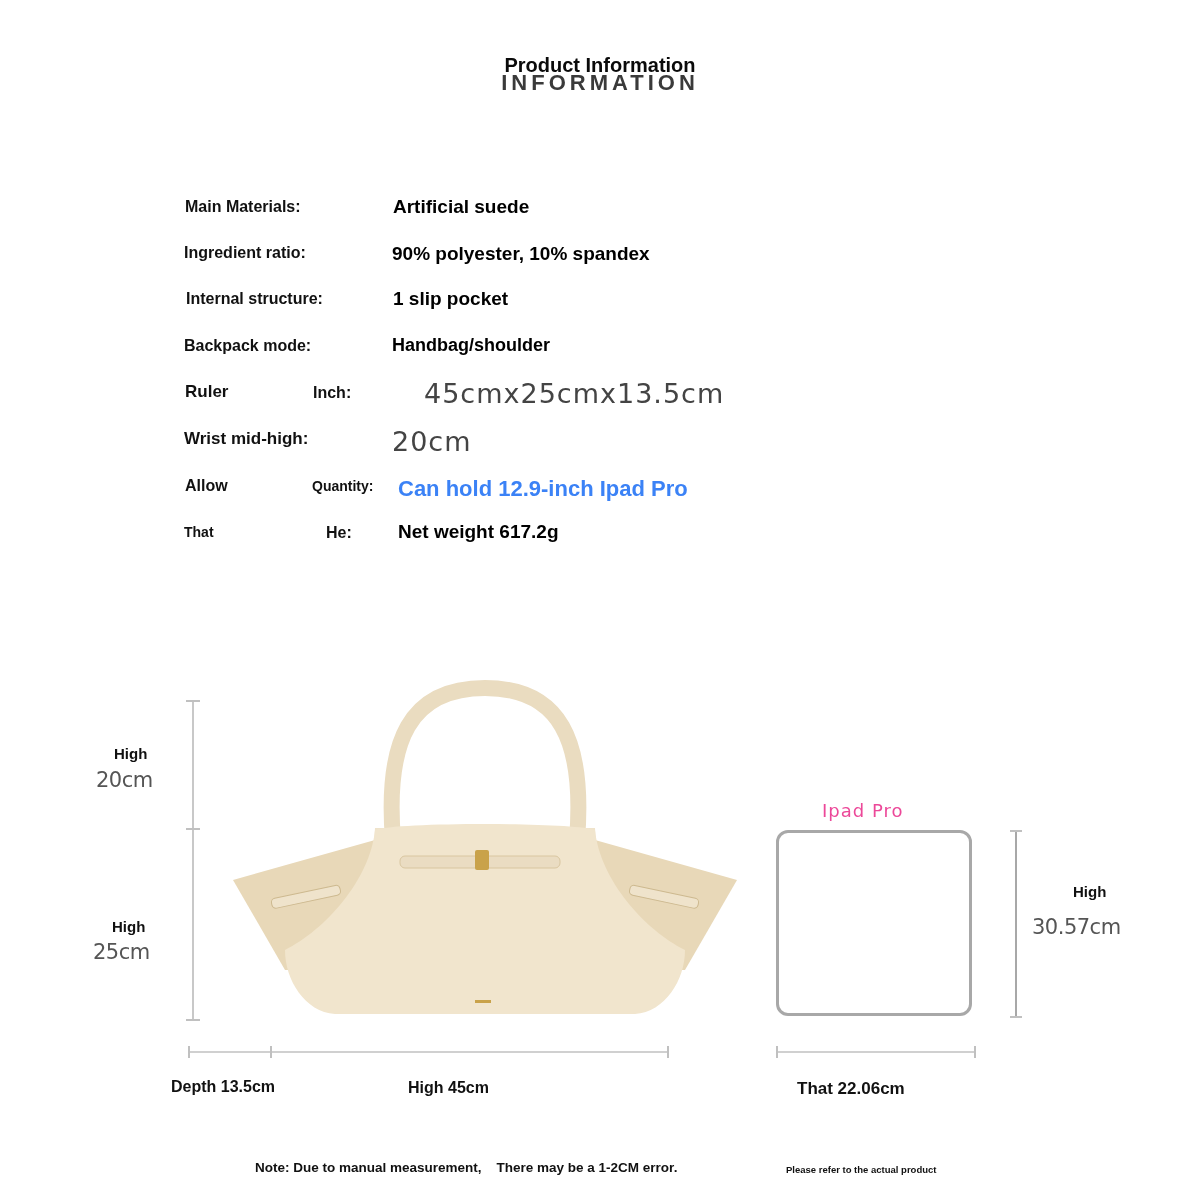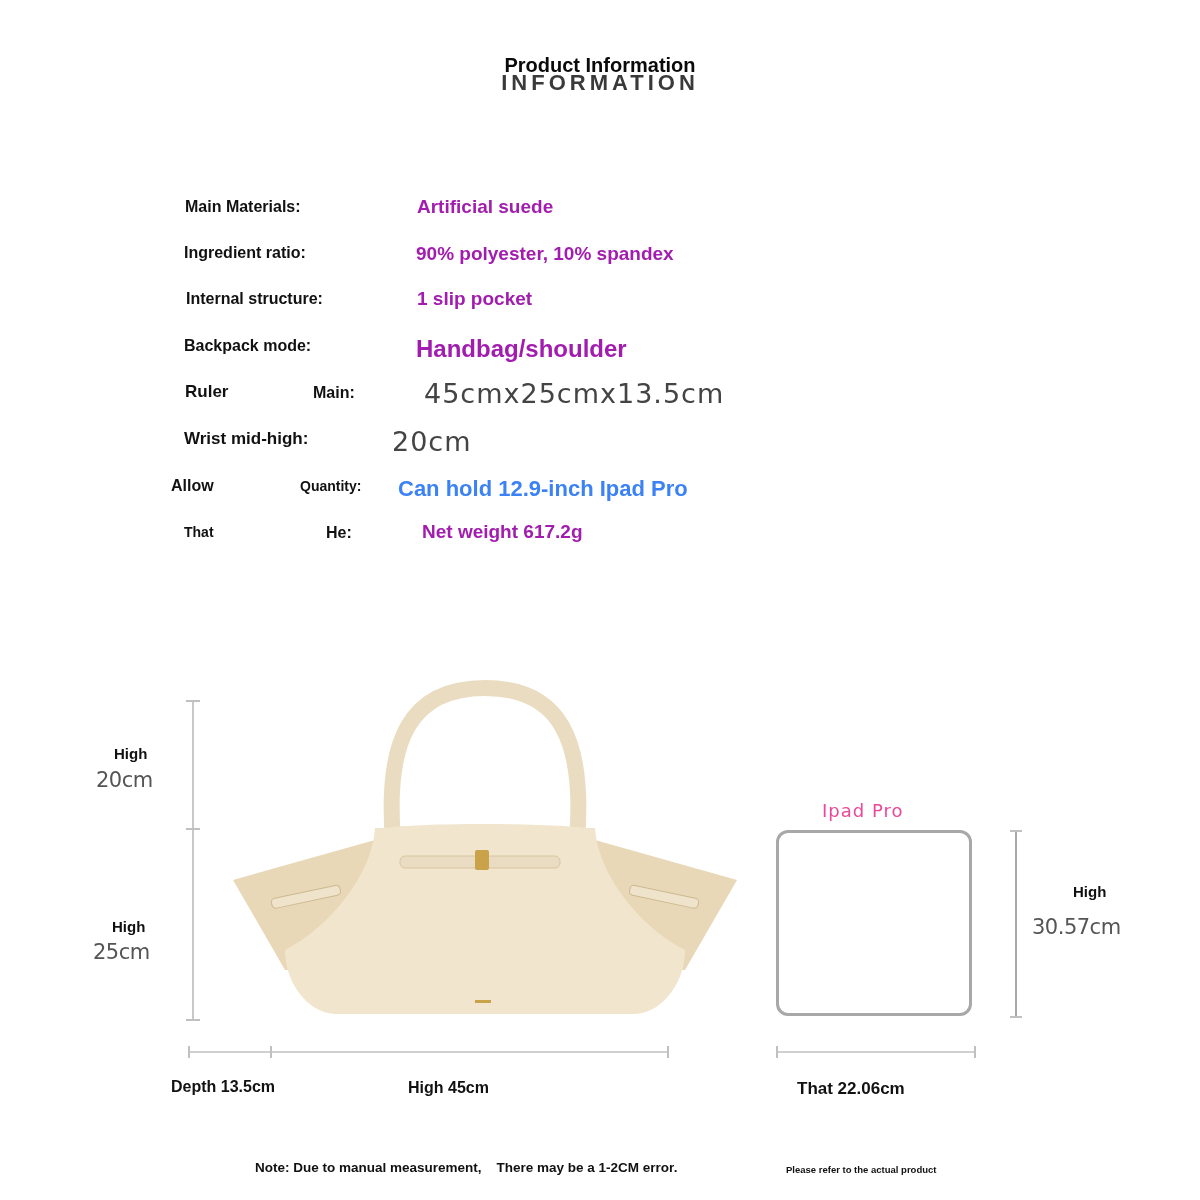--- a/index.html
+++ b/index.html
@@ -1,21 +1,21 @@
 <!DOCTYPE html>
 <html><head>
 <meta charset="utf-8">
 <style>
   html, body { margin:0; padding:0; background:#ffffff; }
   body { width:1200px; height:1200px; position:relative; overflow:hidden; font-family:"Liberation Sans", sans-serif; color:#111; }
   .abs { position:absolute; }
   .title { left:0; width:1200px; top:14px; text-align:center; font-weight:bold; font-size:20px; color:#0a0a0a;margin-top:40px; }
   .subtitle { left:0; width:1200px; top:70px; text-align:center; font-size:22px; letter-spacing:4px; color:#3a3a3a; font-weight:bold; }
   .lbl { font-weight:bold; font-size:16px; color:#111; }
-  .val { font-weight:bold; font-size:19px; color:#a21caf;margin-left:24px; }
+  .val { font-weight:bold; font-size:19px; color:#000000; }
   .valthin { font-size:27px; color:#444; letter-spacing:1px; font-family:"DejaVu Sans", sans-serif; font-weight:normal; }
   .valdark { font-weight:bold; font-size:22px; color:#3b82f6; }
   .vline { width:2px; background:#c8c8c8; }
   .hline { height:2px; background:#d0d0d0; }
   .tick { background:#c0c0c0; }
   .dimlbl { font-weight:bold; font-size:15px; color:#111; }
   .dimval { font-size:21px; color:#555; font-family:"DejaVu Sans", sans-serif; letter-spacing:-0.5px; }
   .dimbold { font-weight:bold; font-size:17px; color:#111; }
   .ipad-box { left:776px; top:830px; width:196px; height:186px; border:3px solid #a8a8a8; border-radius:12px; box-sizing:border-box; }
   .note { font-weight:bold; font-size:13.5px; color:#111; }
@@ -31,31 +31,31 @@
   <div class="abs lbl" style="left:185px;top:198px;">Main Materials:</div>
   <div class="abs val" style="left:393px;top:196px;">Artificial suede</div>
 
   <div class="abs lbl" style="left:184px;top:244px;">Ingredient ratio:</div>
   <div class="abs val" style="left:392px;top:243px;">90% polyester, 10% spandex</div>
 
   <div class="abs lbl" style="left:186px;top:290px;">Internal structure:</div>
   <div class="abs val" style="left:393px;top:288px;">1 slip pocket</div>
 
   <div class="abs lbl" style="left:184px;top:337px;">Backpack mode:</div>
-  <div class="abs val" style="left:392px;top:335px;font-size:24px;">Handbag/shoulder</div>
+  <div class="abs val" style="left:392px;top:335px;font-size:18px;">Handbag/shoulder</div>
 
   <div class="abs lbl" style="left:185px;top:382px;font-size:17px;">Ruler</div>
-  <div class="abs lbl" style="left:313px;top:384px;">Main:</div>
+  <div class="abs lbl" style="left:313px;top:384px;">Inch:</div>
   <div class="abs valthin" style="left:397px;top:378px;margin-left:27px;">45cmx25cmx13.5cm</div>
 
   <div class="abs lbl" style="left:184px;top:429px;font-size:17px;">Wrist mid-high:</div>
   <div class="abs valthin" style="left:392px;top:426px;">20cm</div>
 
-  <div class="abs lbl" style="left:171px;top:477px;">Allow</div>
-  <div class="abs lbl" style="left:300px;top:478px;font-size:14px;">Quantity:</div>
+  <div class="abs lbl" style="left:185px;top:477px;">Allow</div>
+  <div class="abs lbl" style="left:312px;top:478px;font-size:14px;">Quantity:</div>
   <div class="abs valdark" style="left:398px;top:476px;">Can hold 12.9-inch Ipad Pro</div>
 
   <div class="abs lbl" style="left:184px;top:524px;font-size:14px;">That</div>
   <div class="abs lbl" style="left:326px;top:524px;">He:</div>
   <div class="abs val" style="left:398px;top:521px;">Net weight 617.2g</div>
 </div>
 
 <div>
   <div class="abs vline" style="left:192px;top:700px;height:320px;"></div>
   <div class="abs tick" style="left:186px;top:700px;width:14px;height:2px;"></div>

